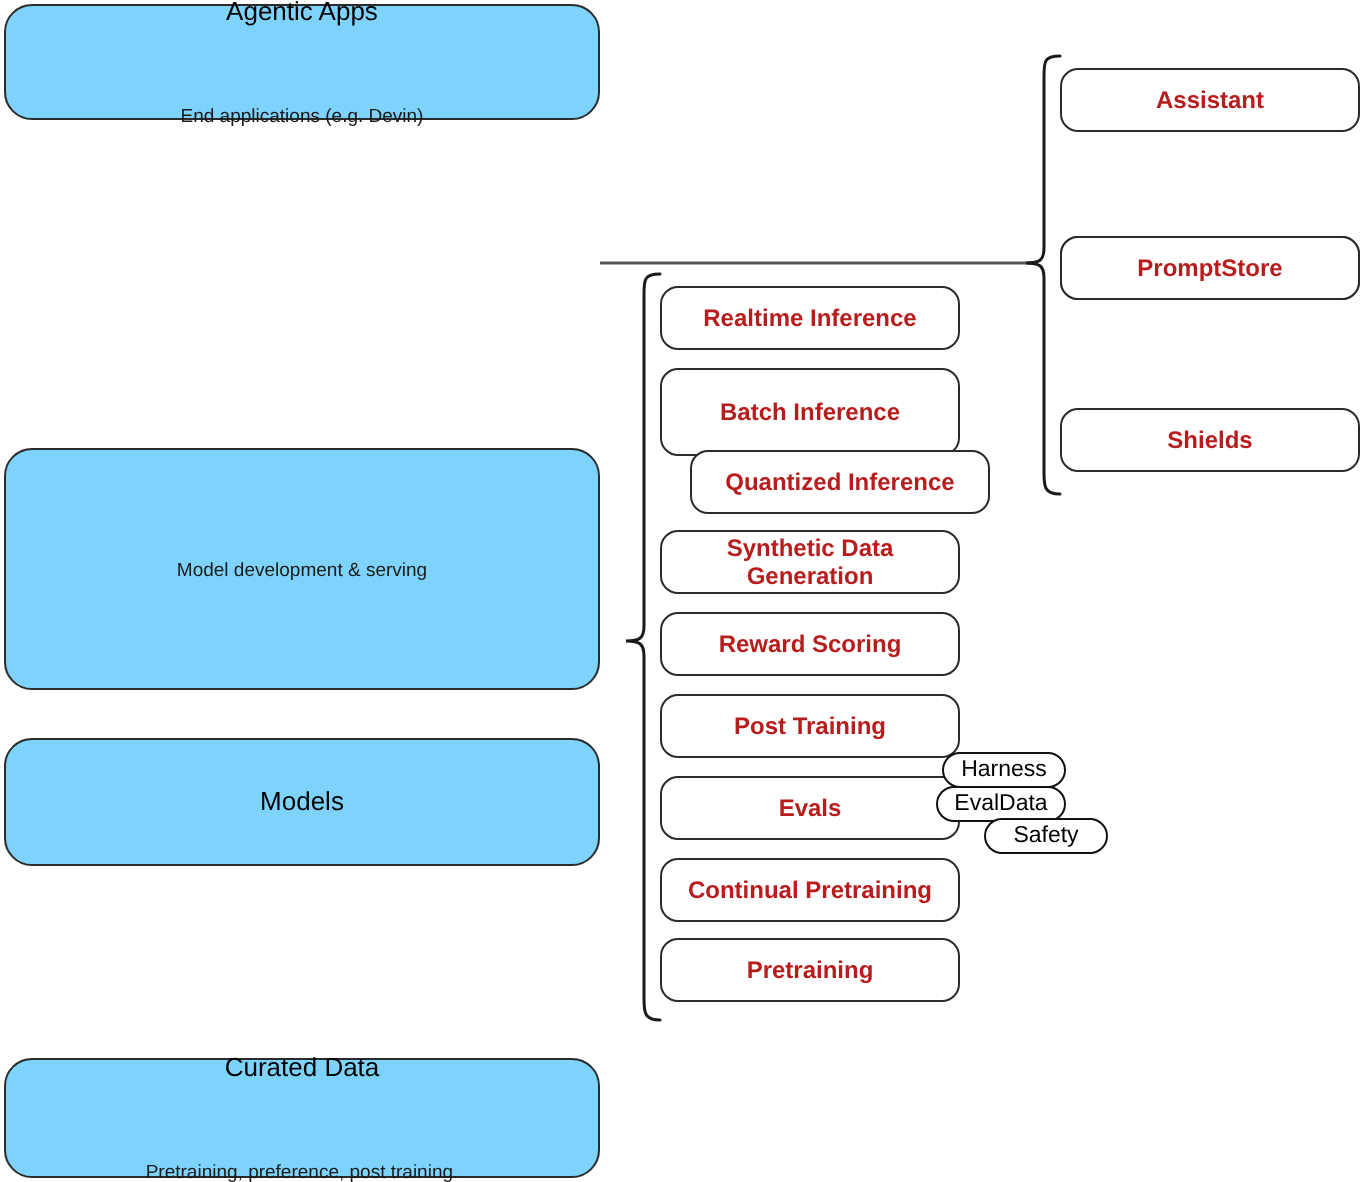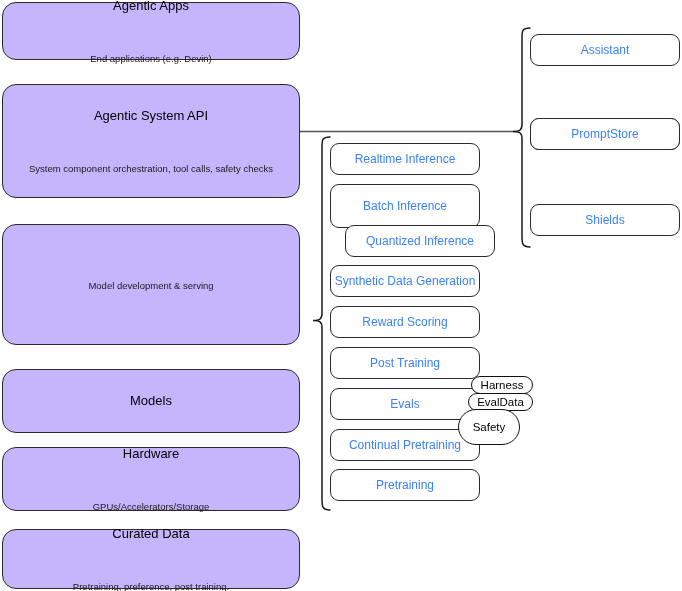--- a/index.html
+++ b/index.html
@@ -16,21 +16,21 @@
     width: 682px;
     height: 591px;
     background: #ffffff;
     overflow: hidden;
   }
   .layer-box {
     position: absolute;
     box-sizing: border-box;
     border: 1.3px solid #2b2b2b;
     border-radius: 14px;
-    background: #c4b5fd;
+    background: #7dd3fc;
     display: flex;
     flex-direction: column;
     align-items: center;
     justify-content: center;
     text-align: center;
     gap: 36px;
   }
   .layer-title {
     font-size: 13px;
     line-height: 16px;
@@ -47,21 +47,22 @@
     position: absolute;
     box-sizing: border-box;
     border: 1.3px solid #2b2b2b;
     border-radius: 9px;
     background: #ffffff;
     display: flex;
     align-items: center;
     justify-content: center;
     text-align: center;
     font-size: 12px;
-    color: #3b82f6;
+    color: #b91c1c;
+    font-weight: bold;
   }
   .tag-pill {
     position: absolute;
     box-sizing: border-box;
     border: 1.4px solid #111;
     border-radius: 999px;
     background: #ffffff;
     display: flex;
     align-items: center;
     justify-content: center;
@@ -106,55 +107,47 @@
              C 12 185.5, 14 187, 14 193
              L 14 364
              C 14 371, 14 375, 22 375" fill="none" stroke="#1a1a1a" stroke-width="1.5" stroke-linecap="round"></path>
   </svg>
 
   <div class="layer-box" style="left:2px; top:2px; width:298px; height:58px;">
     <div class="layer-title">Agentic Apps</div>
     <div class="layer-sub">End applications (e.g. Devin)</div>
   </div>
 
-  <div class="layer-box" style="left:2px; top:84px; width:298px; height:114px;">
-    <div class="layer-title">Agentic System API</div>
-    <div class="layer-sub">System component orchestration, tool calls, safety checks</div>
-  </div>
 
   <div class="layer-box" style="left:2px; top:224px; width:298px; height:121px;">
     <div class="layer-sub">Model development &amp; serving</div>
   </div>
 
   <div class="layer-box" style="left:2px; top:369px; width:298px; height:64px;">
     <div class="layer-title">Models</div>
   </div>
 
-  <div class="layer-box" style="left:2px; top:447px; width:298px; height:64px;">
-    <div class="layer-title">Hardware</div>
-    <div class="layer-sub">GPUs/Accelerators/Storage</div>
-  </div>
 
   <div class="layer-box" style="left:2px; top:529px; width:298px; height:60px;">
     <div class="layer-title">Curated Data</div>
     <div class="layer-sub">Pretraining, preference, post training.</div>
   </div>
 
   <div class="pill-box" style="left:330px; top:143px; width:150px; height:32px;">Realtime Inference</div>
   <div class="pill-box" style="left:330px; top:184px; width:150px; height:44px;">Batch Inference</div>
   <div class="pill-box" style="left:330px; top:225px; width:150px; height:32px;margin-left:15px;">Quantized Inference</div>
   <div class="pill-box" style="left:330px; top:265px; width:150px; height:32px;">Synthetic Data Generation</div>
   <div class="pill-box" style="left:330px; top:306px; width:150px; height:32px;">Reward Scoring</div>
   <div class="pill-box" style="left:330px; top:347px; width:150px; height:32px;">Post Training</div>
   <div class="pill-box" style="left:330px; top:388px; width:150px; height:32px;">Evals</div>
   <div class="pill-box" style="left:330px; top:429px; width:150px; height:32px;">Continual Pretraining</div>
   <div class="pill-box" style="left:330px; top:469px; width:150px; height:32px;">Pretraining</div>
 
   <div class="tag-pill" style="left:471px; top:376px; width:62px; height:18px;">Harness</div>
   <div class="tag-pill" style="left:468px; top:393px; width:65px; height:18px;">EvalData</div>
-  <div class="tag-pill" style="left:458px; top:409px; width:62px; height:36px;">Safety</div>
+  <div class="tag-pill" style="left:492px; top:409px; width:62px; height:18px;">Safety</div>
 
   <div class="pill-box" style="left:530px; top:34px; width:150px; height:32px;">Assistant</div>
   <div class="pill-box" style="left:530px; top:74px; width:150px; height:32px;margin-top:44px;">Orchestrator</div>
   <div class="pill-box" style="left:530px; top:118px; width:150px; height:32px;">PromptStore</div>
   <div class="pill-box" style="left:530px; top:204px; width:150px; height:32px;">Shields</div>
 
 </div>
 
 </body></html>

